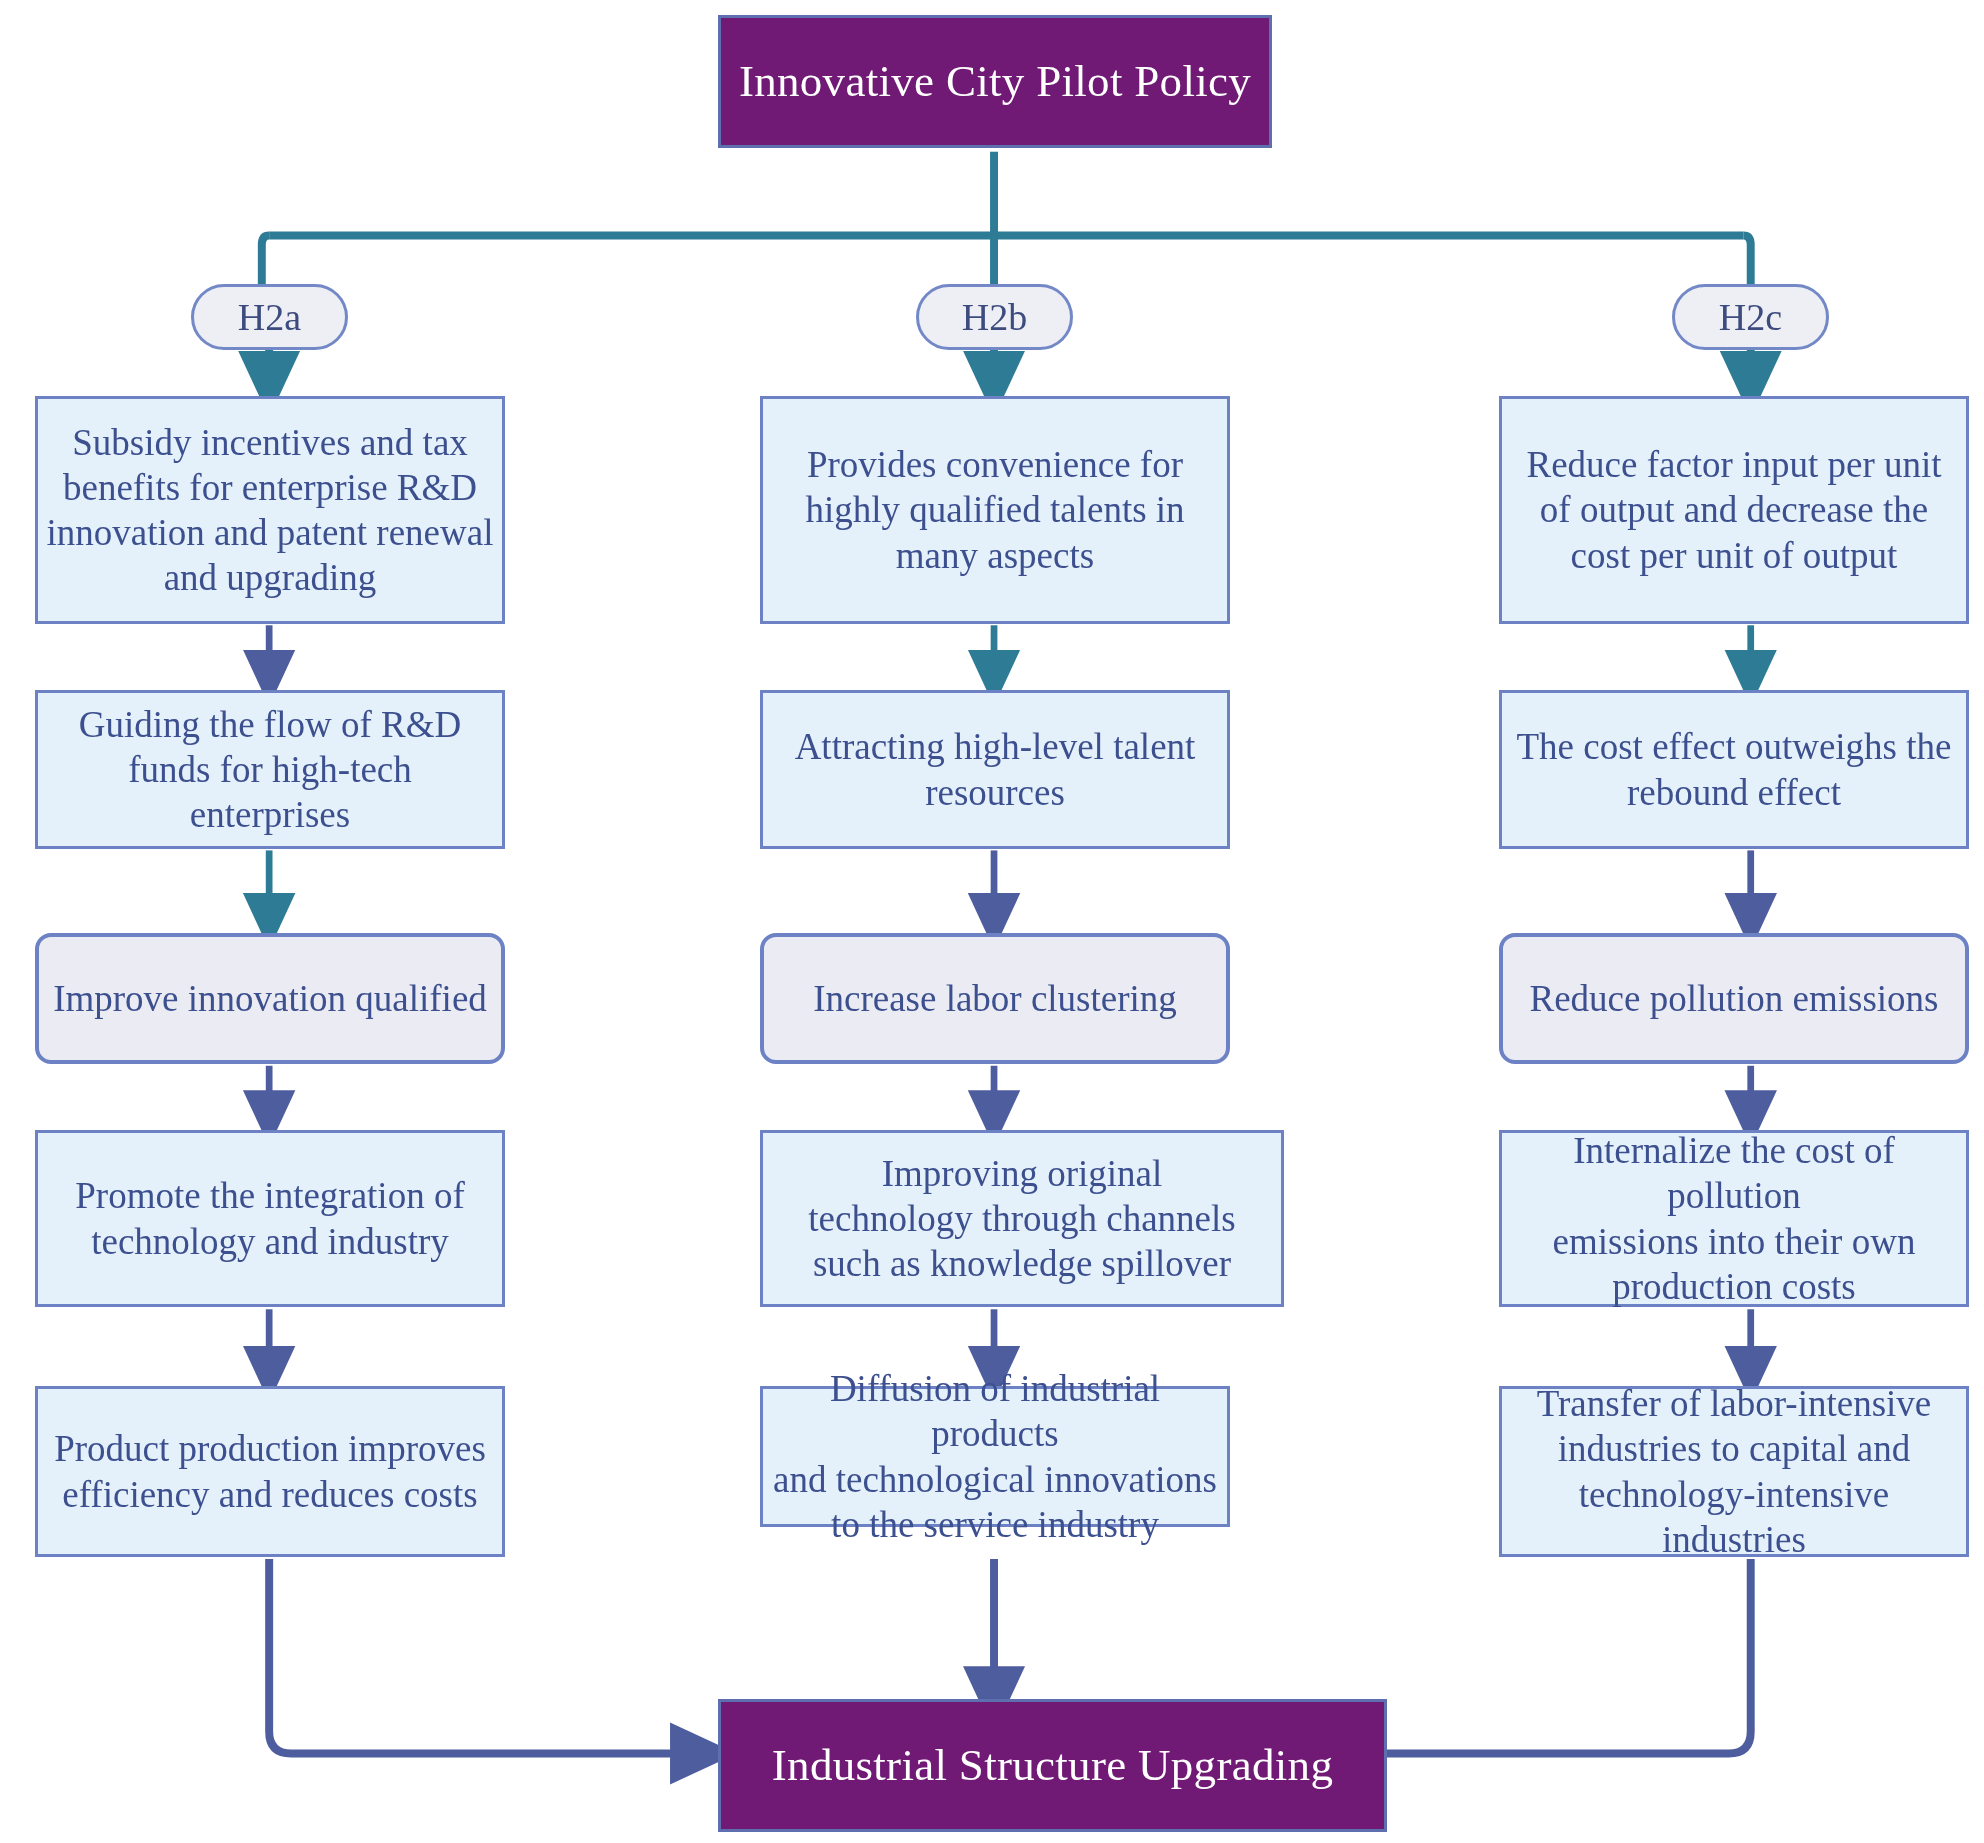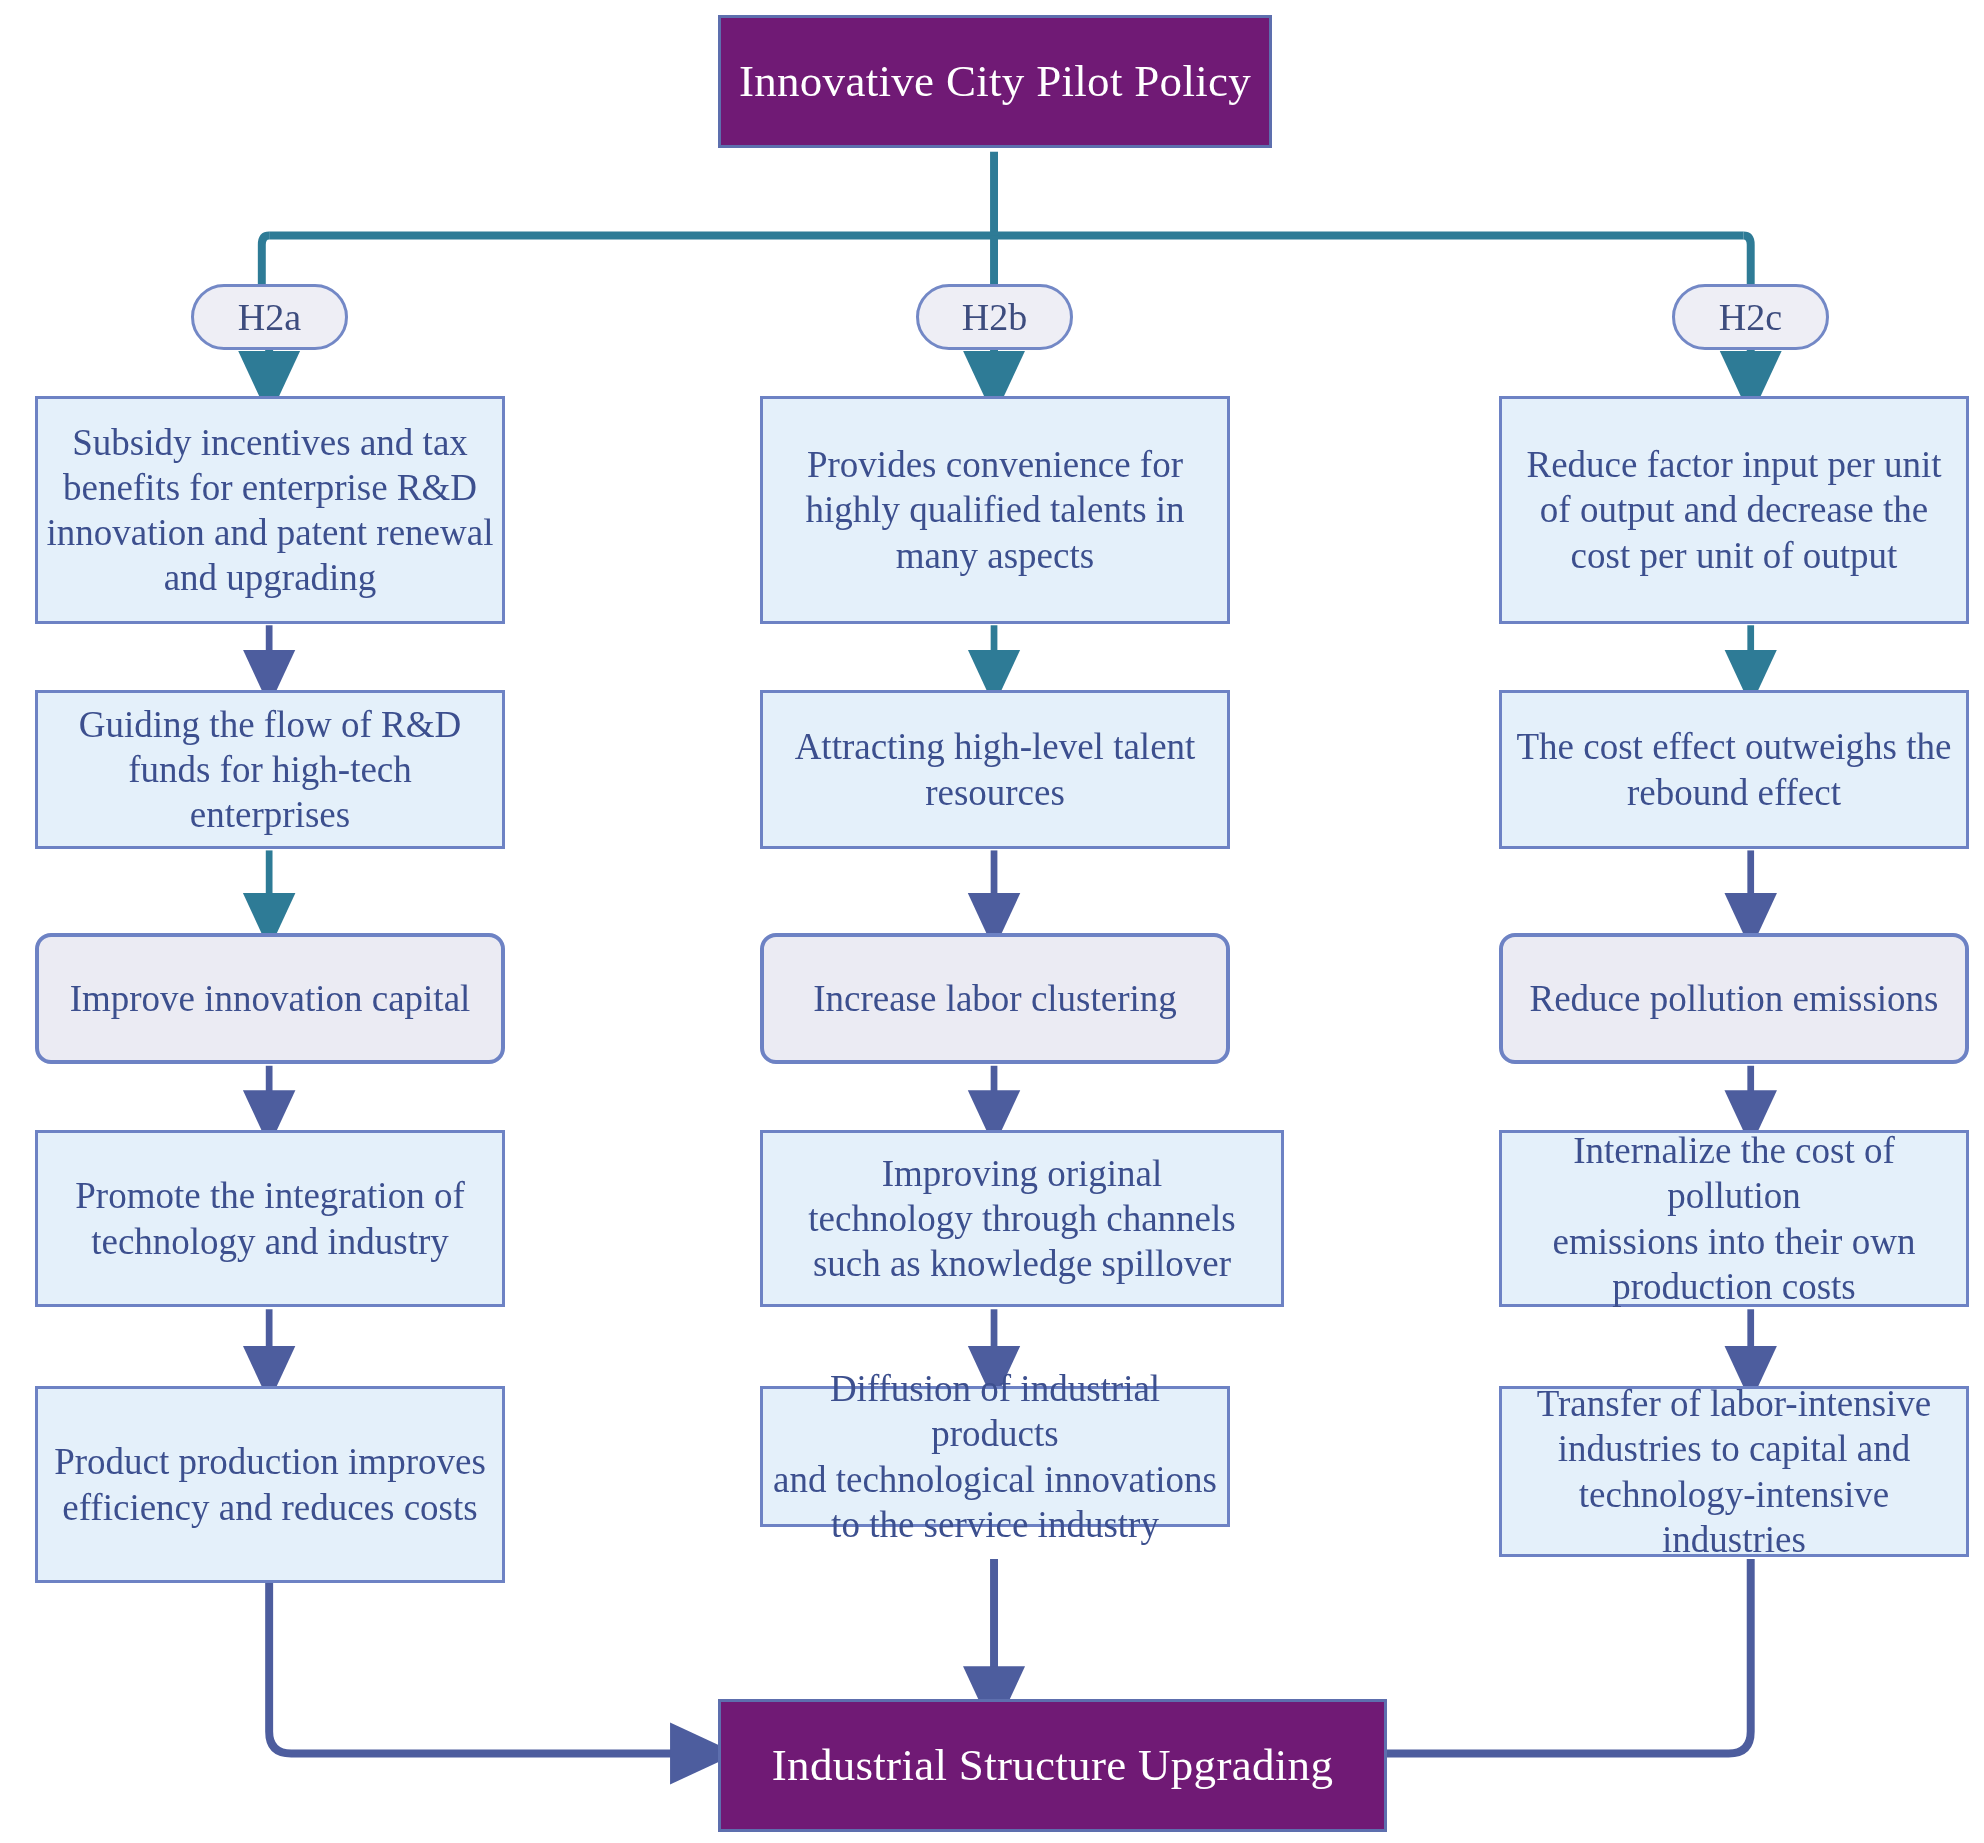--- a/index.html
+++ b/index.html
@@ -178,27 +178,27 @@
     <span class="txt">Subsidy incentives and tax
 benefits for enterprise R&amp;D
 innovation and patent renewal
 and upgrading</span>
   </div>
   <div class="node node-step" style="left:35px; top:690px; width:470px; height:159px;">
     <span class="txt">Guiding the flow of R&amp;D
 funds for high-tech enterprises</span>
   </div>
   <div class="node node-outcome" style="left:35px; top:933px; width:470px; height:131px;">
-    <span class="txt">Improve innovation capital</span>
+    <span class="txt">Improve innovation qualified</span>
   </div>
   <div class="node node-step" style="left:35px; top:1130px; width:470px; height:177px;">
     <span class="txt">Promote the integration of
 technology and industry</span>
   </div>
-  <div class="node node-step" style="left:35px; top:1386px; width:470px; height:197px;">
+  <div class="node node-step" style="left:35px; top:1386px; width:470px; height:171px;">
     <span class="txt">Product production improves
 efficiency and reduces costs</span>
   </div>
 
   <div class="node node-step" style="left:760px; top:396px; width:470px; height:228px;">
     <span class="txt">Provides convenience for
 highly qualified talents in
 many aspects</span>
   </div>
   <div class="node node-step" style="left:760px; top:690px; width:470px; height:159px;">

